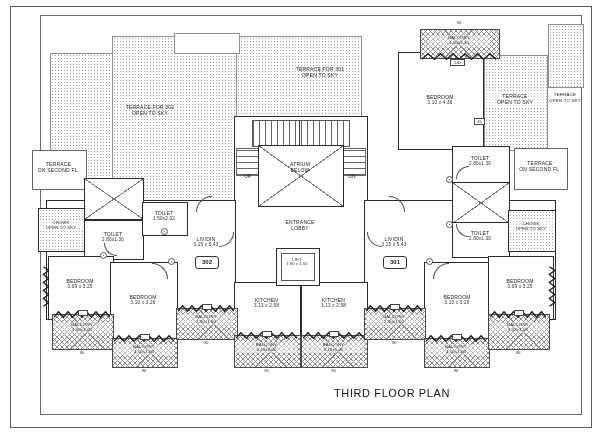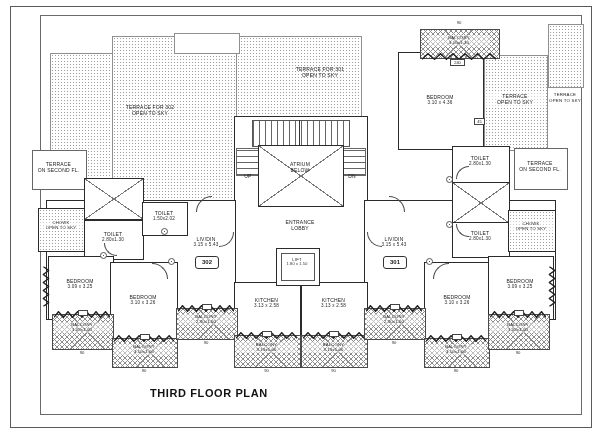--- a/index.html
+++ b/index.html
@@ -27,21 +27,21 @@
   .lbl{font-size:5px;line-height:1.25;text-align:center;color:#1c1c1c;letter-spacing:.2px;}
   .lbl .d{font-size:4.6px;color:#2a2a2a;}
   .dim{font-size:4.2px;color:#333;text-align:center;line-height:1;}
   .tag{font-size:4px;line-height:5px;color:#222;background:#fff;border:.8px solid #444;text-align:center;}
   .wtag{background:#fff;border:.8px solid #444;}
   .badge{border:1px solid #333;border-radius:3px;background:#fff;font-size:6px;font-weight:bold;
          text-align:center;line-height:10px;}
   .hinge{width:5px;height:5px;border:.8px solid #555;border-radius:50%;background:
          radial-gradient(circle,#555 0 .8px,#fff .9px);}
   .arc{border:0 solid #4a4a4a;background:transparent;}
-  .title{font-size:11px;font-weight:bold;letter-spacing:.6px;text-align:left;color:#111;}
+  .title{font-size:11px;font-weight:normal;letter-spacing:.6px;text-align:right;color:#111;}
   svg.win{position:absolute;}
 </style>
 </head>
 <body>
 
 <div id="stage">
 
   <div class="abs frame" style="left:10px;top:6px;width:580px;height:420px;"></div>
   <div class="abs frame2" style="left:40px;top:15px;width:540px;height:398px;"></div>
 

